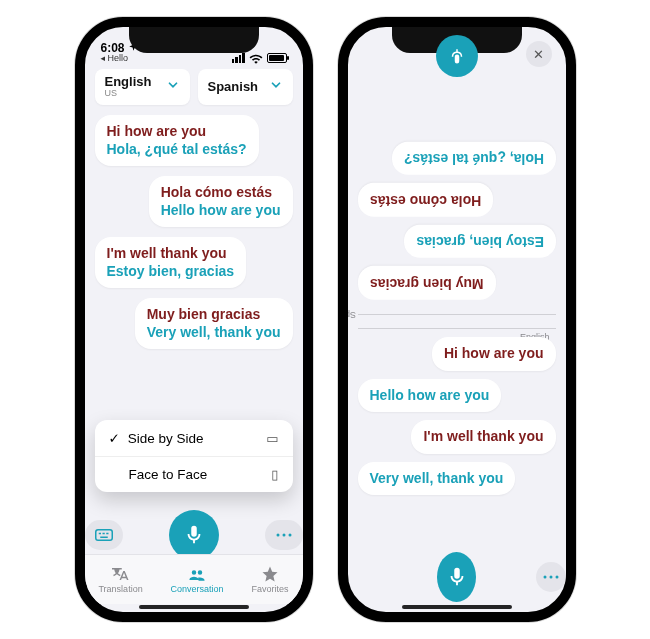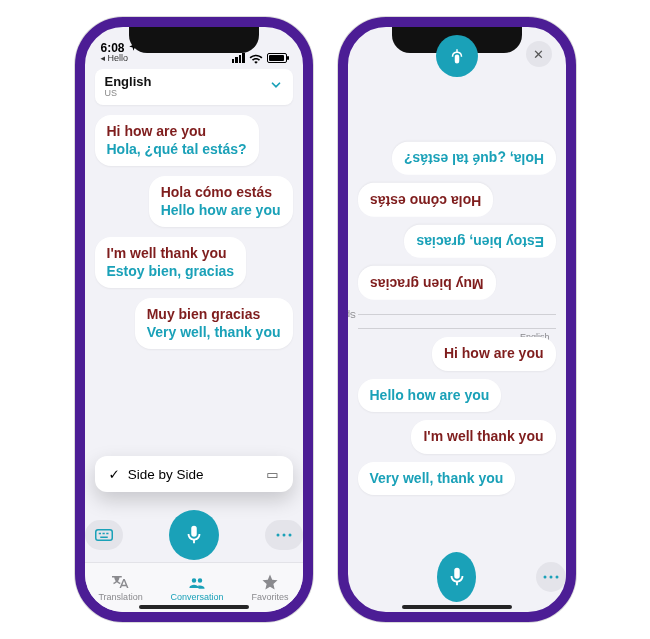--- a/index.html
+++ b/index.html
@@ -5,21 +5,21 @@
   * { box-sizing: border-box; margin: 0; padding: 0; -webkit-font-smoothing: antialiased; }
   body {
     font-family: -apple-system, "Helvetica Neue", Arial, sans-serif;
     background: #fff;
     width: 650px; height: 639px;
     display: flex; align-items: center; justify-content: center;
     gap: 25px;
   }
   .phone {
     width: 238px; height: 605px;
-    border: 10px solid #4c1d95; border-radius: 48px;
+    border: 10px solid #000000; border-radius: 48px;
     background: #f2f2f7;
     position: relative;
     overflow: hidden;
     box-shadow: 0 0 0 1px rgba(0,0,0,.15);
   }
   .notch {
     position: absolute; top: 0; left: 50%; transform: translateX(-50%);
     width: 130px; height: 26px;
     background: #111; border-radius: 0 0 18px 18px;
     z-index: 50;
@@ -94,21 +94,21 @@
     color:#1aa1b8; font-size:14px;
   }
   .mic {
     width:50px; height:50px; border-radius:50%; background:#1aa1b8;
     display:flex; align-items:center; justify-content:center;
   }
   .mic svg { width:22px; height:22px; fill:#fff; }
 
   
   .tabbar {
-    position:absolute; bottom:0; left:0; right:0; height:50px;
+    position:absolute; bottom:8px; left:0; right:0; height:50px;
     background:#f8f8fa; border-top:1px solid #e3e3e8;
     display:flex; justify-content:space-around; align-items:center;
     font-size:9px; color:#8a8a8e;
   }
   .tab { display:flex; flex-direction:column; align-items:center; gap:1px; }
   .tab.active { color:#1aa1b8; }
   .tab svg { width:20px; height:18px; }
 
   
   .ftf-top {
@@ -186,20 +186,28 @@
   <div class="langrow">
     <div class="lang">
       <div class="lang-txt">
         <span class="lang-name">English</span>
         <span class="lang-sub">US</span>
       </div>
       <span class="chev"><svg width="14" height="14" viewBox="0 0 24 24">
             <path d="M6 9l6 6 6-6" fill="none" stroke="#1aa1b8" stroke-width="3" stroke-linecap="round"></path>
           </svg></span>
     </div>
+    <div class="lang">
+      <div class="lang-txt">
+        <span class="lang-name">Spanish</span>
+      </div>
+      <span class="chev"><svg width="14" height="14" viewBox="0 0 24 24">
+            <path d="M6 9l6 6 6-6" fill="none" stroke="#1aa1b8" stroke-width="3" stroke-linecap="round"></path>
+          </svg></span>
+    </div>
   </div>
 
   <div class="chat" id="chat1">
       <div class="bubble left">
         <div class="src">Hi how are you</div>
         <div class="tr">Hola, ¿qué tal estás?</div>
       </div>
       <div class="bubble right">
         <div class="src">Hola cómo estás</div>
         <div class="tr">Hello how are you</div>
@@ -214,20 +222,27 @@
       </div>
     </div>
 
   <div class="popup">
     <div class="popup-item">
       <span class="lbl">
           <span>✓</span>
           <span>Side by Side</span>
         </span>
       <span class="mini-ic">▭</span>
+    </div>
+    <div class="popup-item">
+      <span class="lbl">
+          <span style="width:12px"></span>
+          <span>Face to Face</span>
+        </span>
+      <span class="mini-ic">▯</span>
     </div>
   </div>
 
   <div class="controls">
     <div class="pill">
       <svg width="18" height="12" viewBox="0 0 24 16">
           <rect x="1" y="1" width="22" height="14" rx="3" fill="none" stroke="#1aa1b8" stroke-width="2"></rect>
           <rect x="5" y="5" width="3" height="2" fill="#1aa1b8"></rect>
           <rect x="10" y="5" width="3" height="2" fill="#1aa1b8"></rect>
           <rect x="15" y="5" width="3" height="2" fill="#1aa1b8"></rect>

